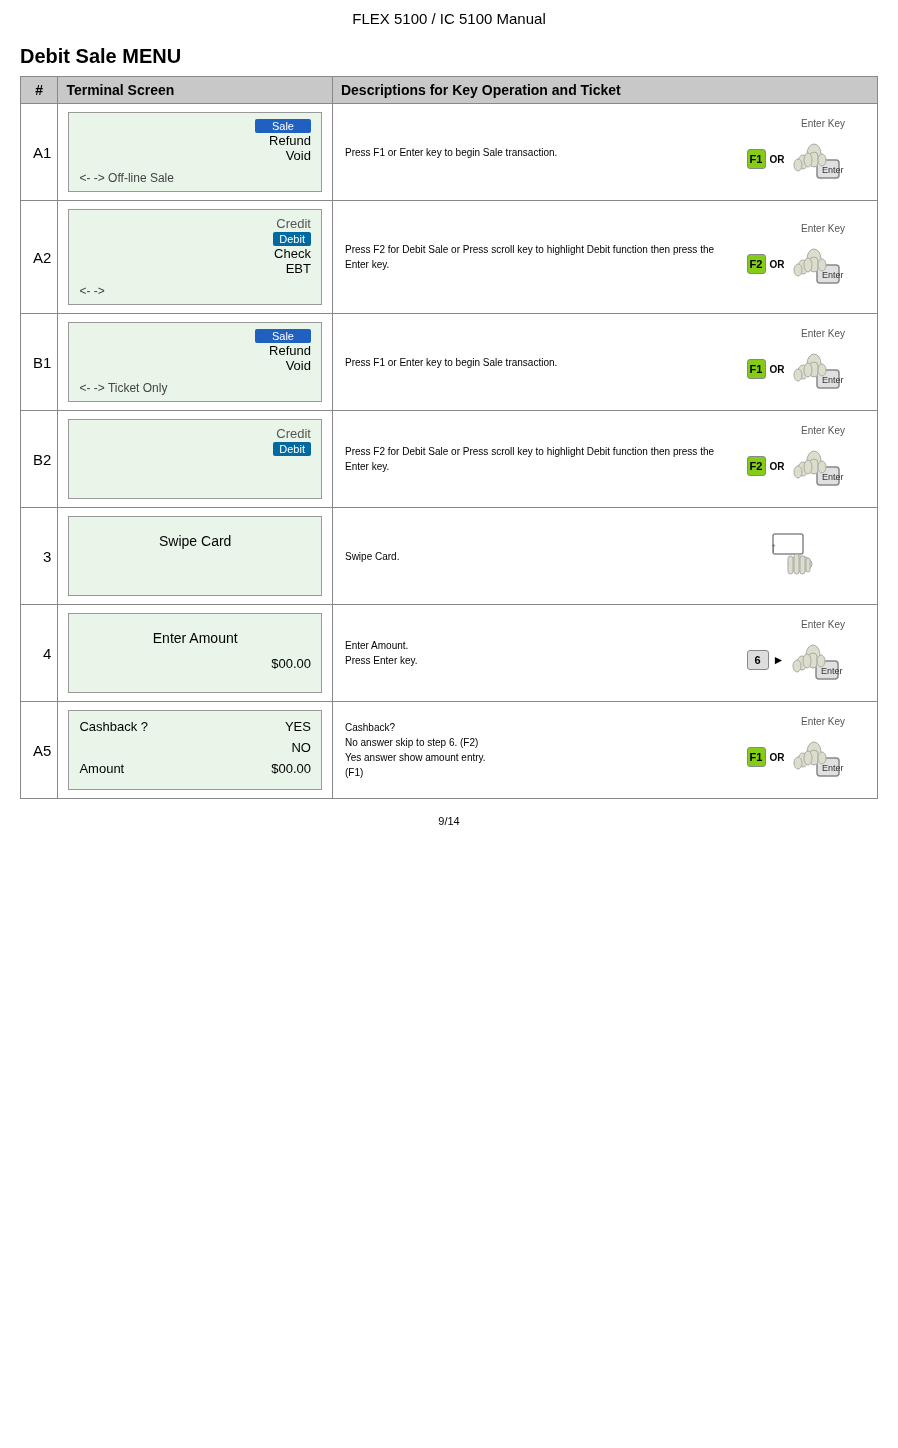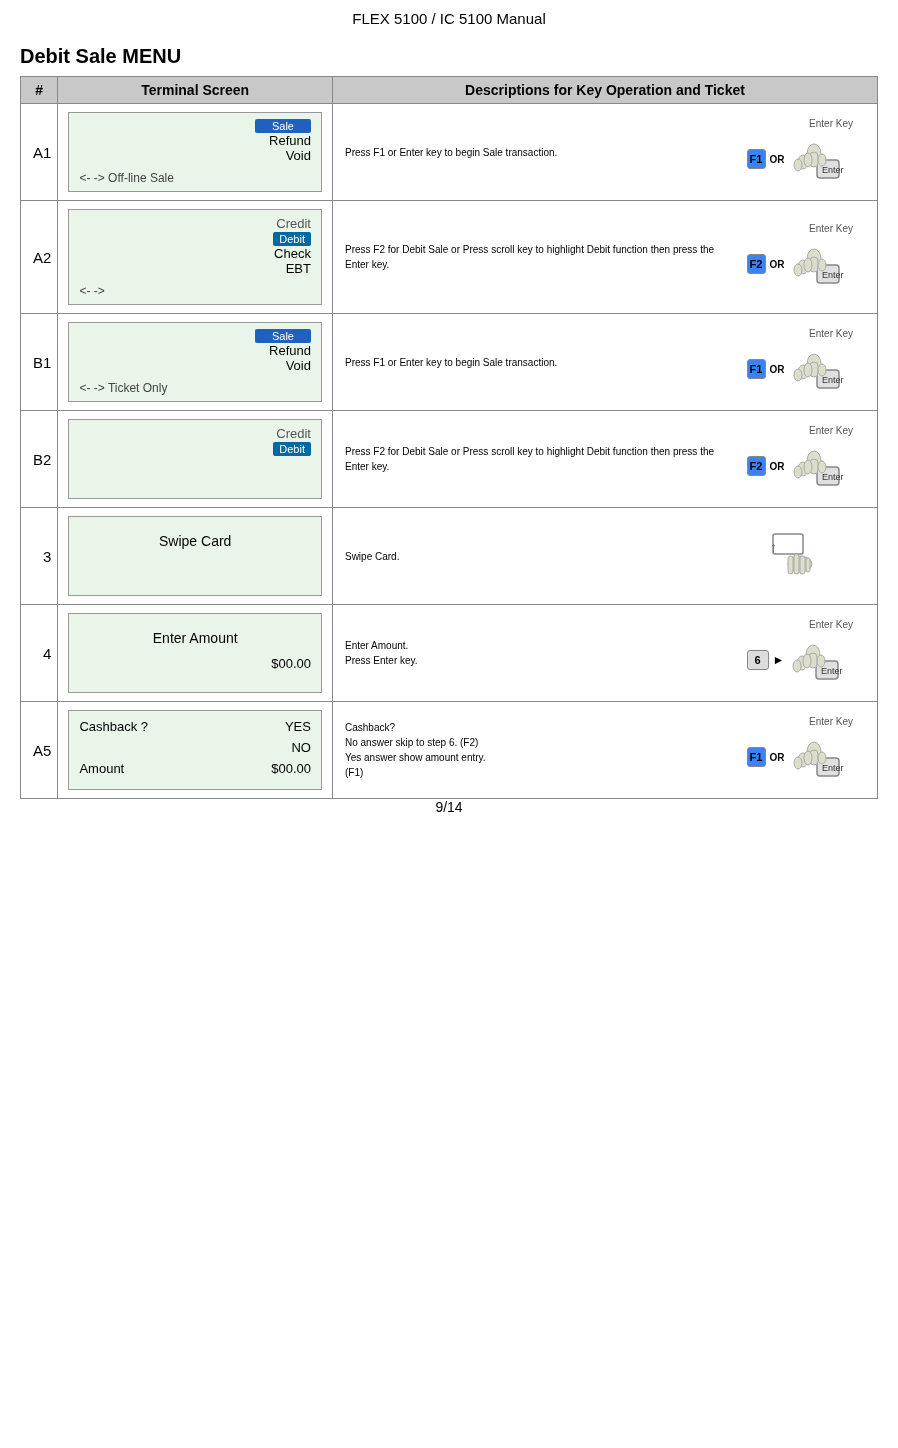--- a/index.html
+++ b/index.html
@@ -29,21 +29,21 @@
     th, td {
       border: 1px solid #888;
       padding: 0;
       vertical-align: middle;
     }
     thead th {
       background: #c8c8c8;
       font-weight: bold;
       font-size: 14px;
       padding: 5px 8px;
-      text-align: center;
+      text-align: left;
     }
     .col-num {
       width: 38px;
       text-align: center;
     }
     .col-screen {
       width: 285px;
     }
     .col-desc {
       width: 575px;
@@ -127,29 +127,29 @@
       display: flex;
       flex-direction: column;
       align-items: center;
       gap: 3px;
       flex-shrink: 0;
     }
     .enter-key-label {
       font-size: 10px;
       color: #555;
       align-self: flex-end;
-      margin-right: 12px;
+      margin-right: 20px;
     }
     .key-buttons {
       display: flex;
       align-items: center;
       gap: 4px;
     }
     .fkey-btn {
-      background: #3b82f6;
+      background: #84cc16;
       border: 1px solid #888;
       border-radius: 3px;
       width: 19px;
       height: 20px;
       display: flex;
       align-items: center;
       justify-content: center;
       font-size: 11px;
       font-weight: bold;
     }
@@ -161,21 +161,22 @@
       font-size: 13px;
       line-height: 1.6;
     }
     .cashback-row {
       display: flex;
       justify-content: space-between;
       gap: 36px;
     }
     .page-num {
       text-align: center;
-      font-size: 14px;
+      margin-top: 16px;
+      font-size: 11px;
     }
     .num-key {
       background: #ddd;
       border: 1px solid #888;
       border-radius: 3px;
       width: 22px;
       height: 20px;
       display: flex;
       align-items: center;
       justify-content: center;

